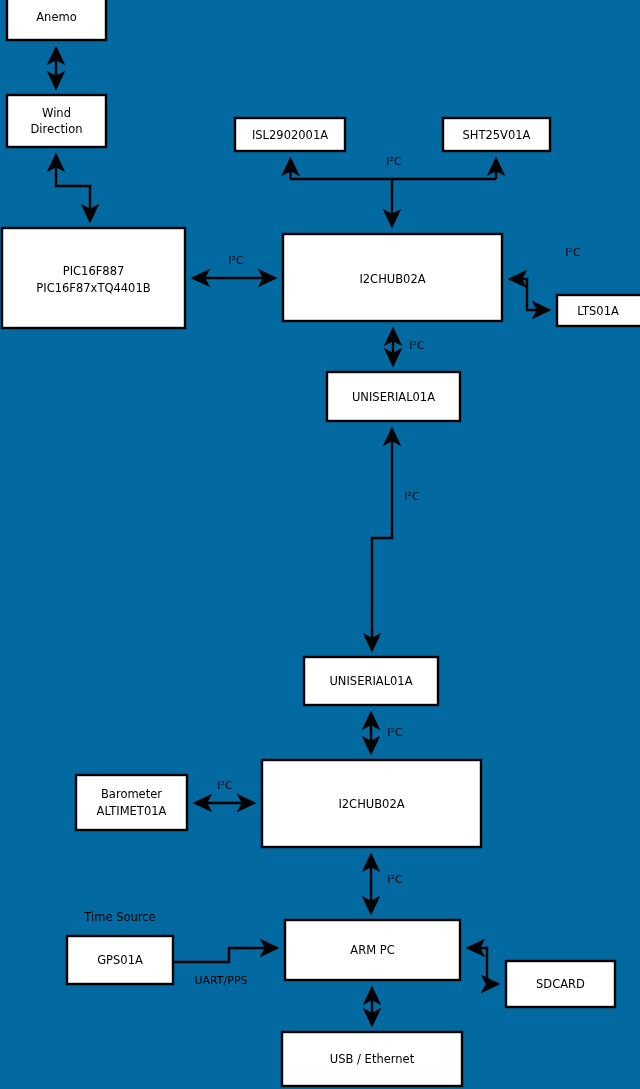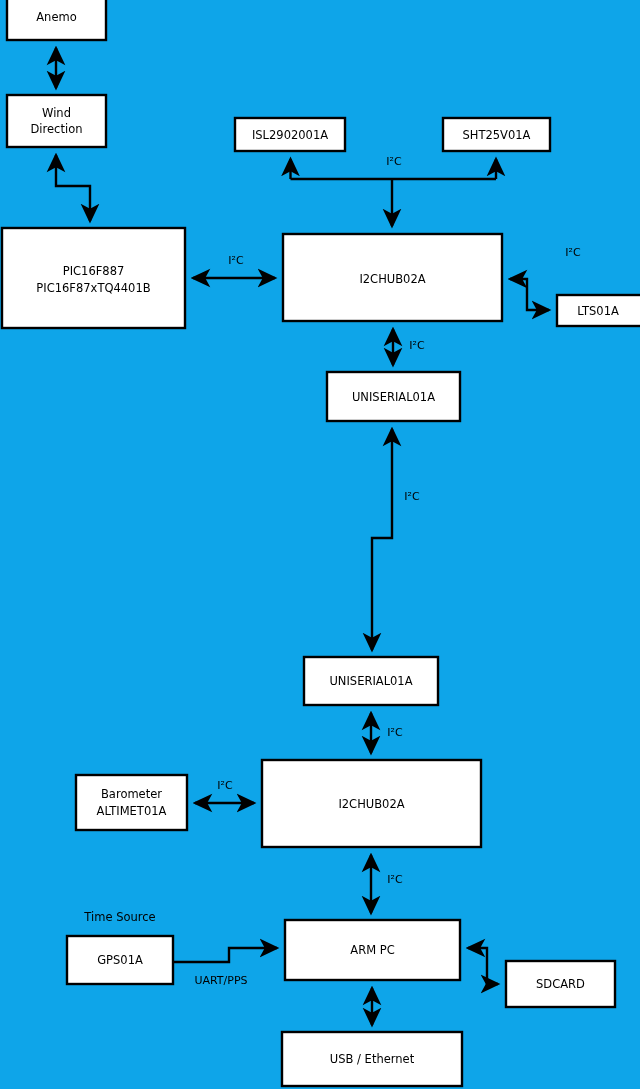--- a/index.html
+++ b/index.html
@@ -10,21 +10,21 @@
   body {
     width: 640px;
     height: 1089px;
     font-family: "DejaVu Sans", sans-serif;
     overflow: hidden;
   }
   #diagram-root {
     position: relative;
     width: 640px;
     height: 1089px;
-    background: #0ea5e9;
+    background: #0369a1;
   }
   svg#diagram {
     display: block;
     width: 640px;
     height: 1089px;
   }
   .node-rect {
     fill: #ffffff;
     stroke: #000000;
     stroke-width: 2.4;

